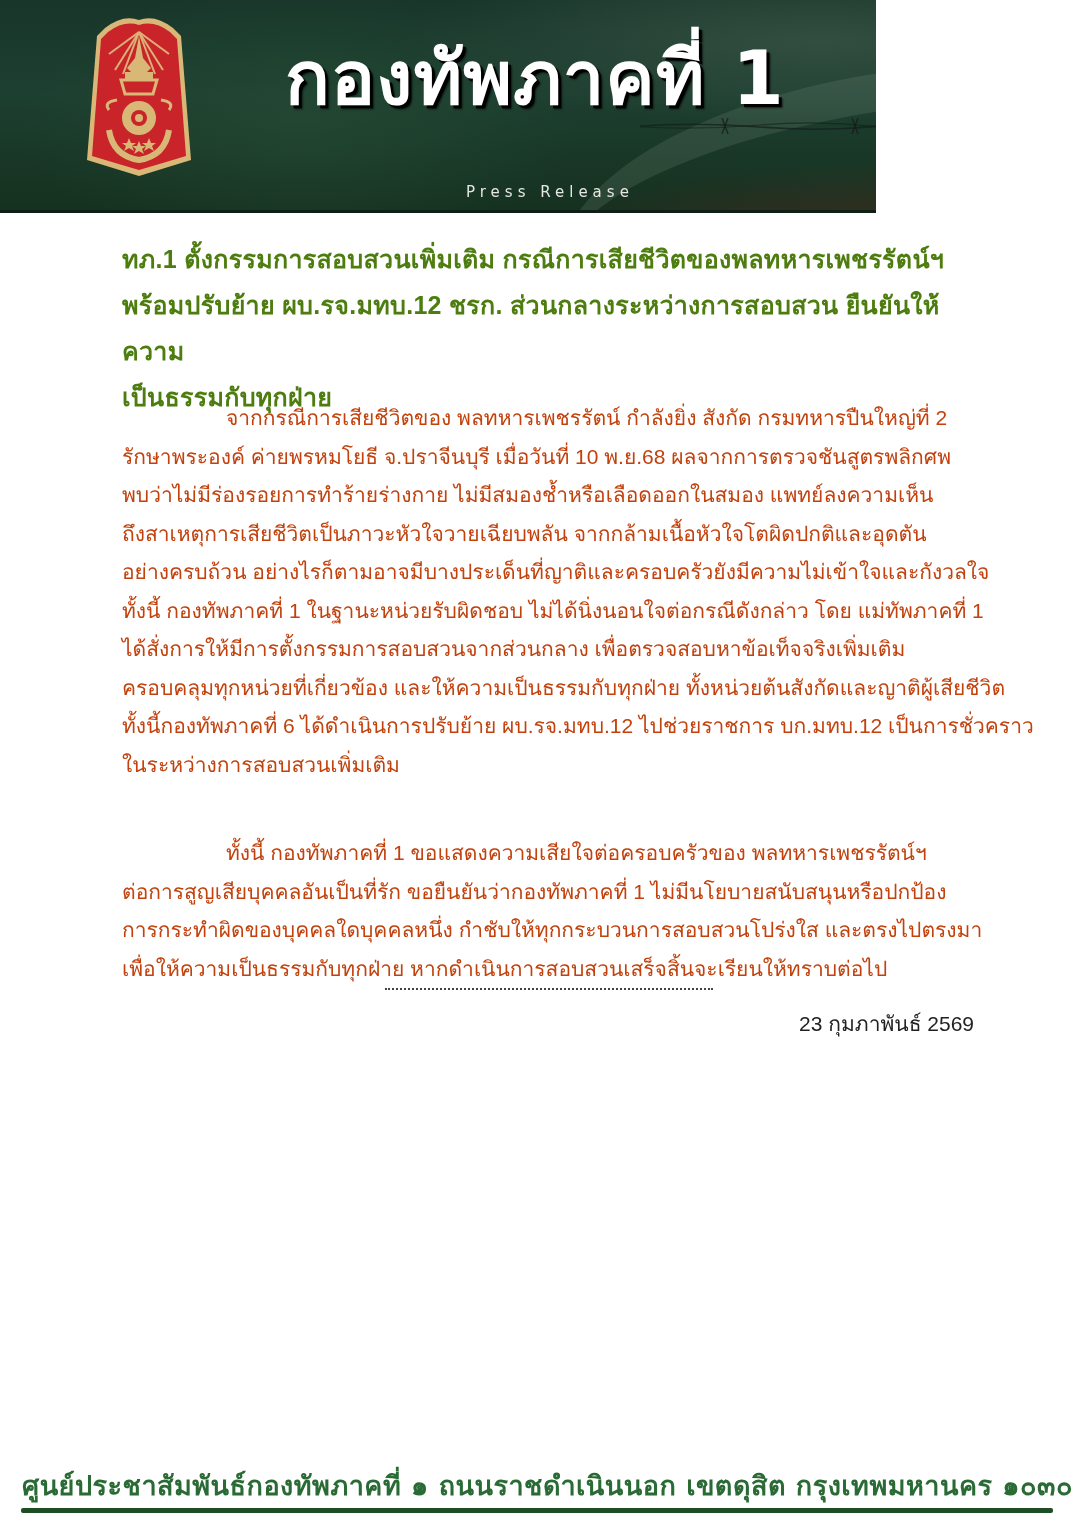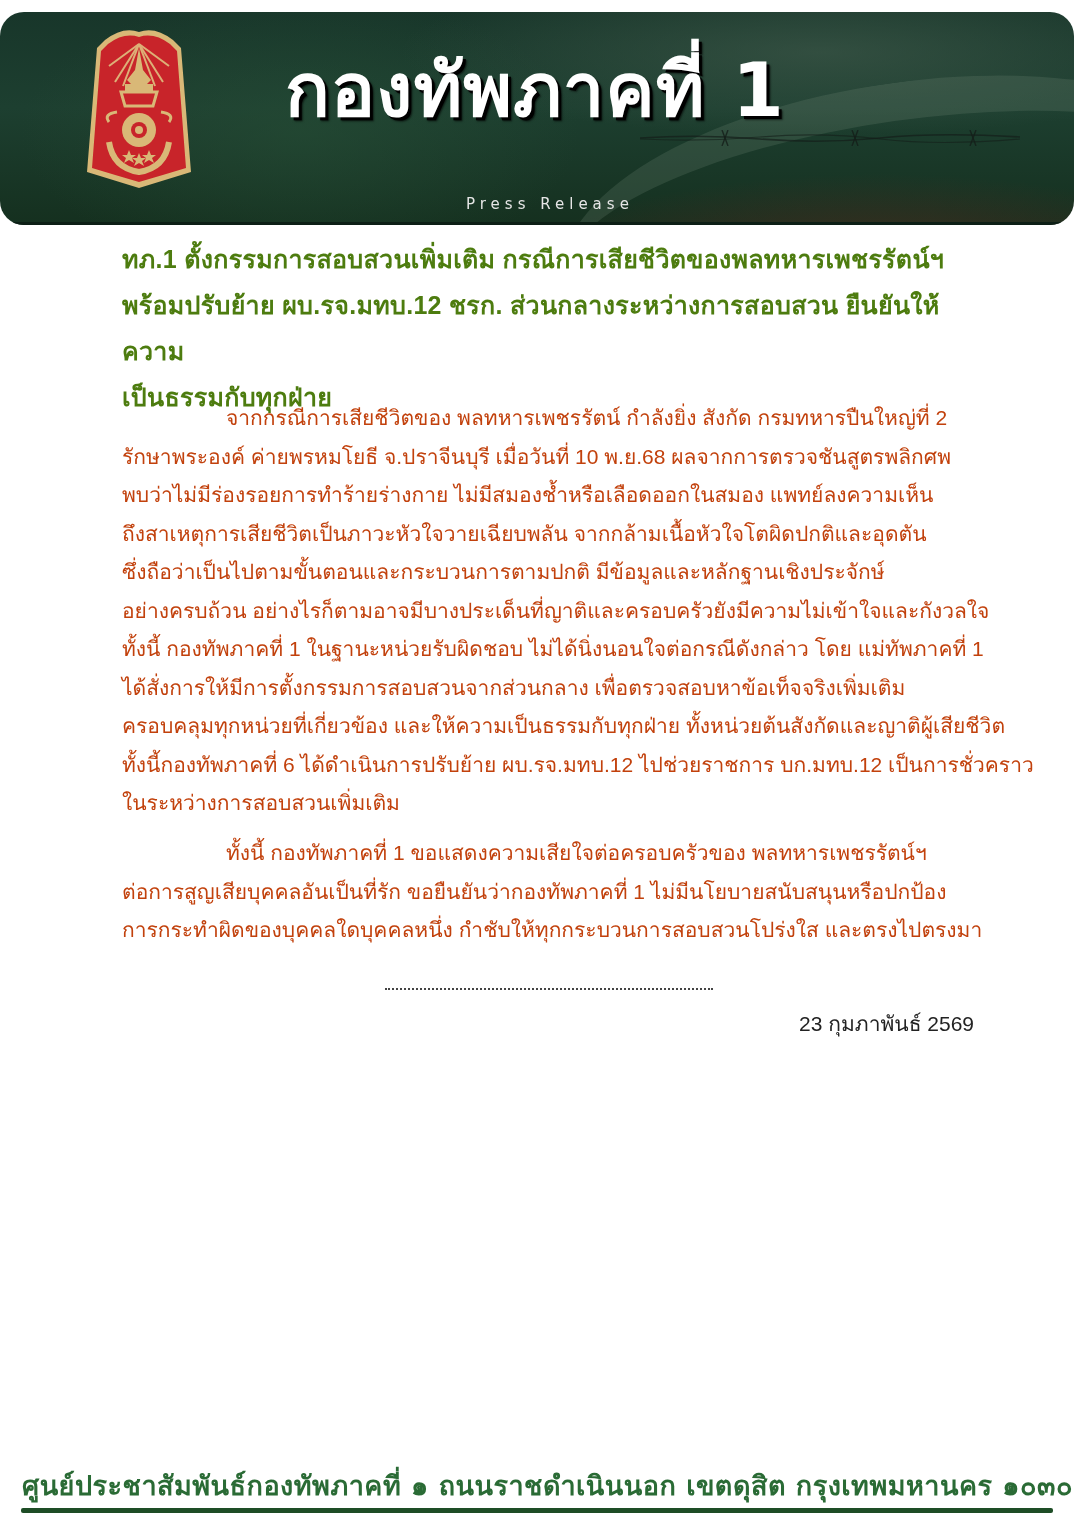--- a/index.html
+++ b/index.html
@@ -1,26 +1,25 @@
 <!DOCTYPE html>
 <html><head>
 <meta charset="utf-8">
 <style>
   html, body { margin: 0; padding: 0; background: #ffffff; }
   body { width: 1074px; height: 1525px; position: relative; overflow: hidden;
          font-family: "DejaVu Sans", "Liberation Sans", sans-serif; color: #1a1a1a; }
 
   
-  .banner { position: absolute; left: 0; top: 12px; width: 1074px; height: 213px; overflow: hidden;
+  .banner { position: absolute; left: 0; top: 0; width: 876px; height: 213px; overflow: hidden;
     background:
       radial-gradient(ellipse 520px 140px at 880px 260px, rgba(110,40,30,0.55), rgba(110,40,30,0) 70%),
       radial-gradient(ellipse 600px 120px at 820px 40px, rgba(70,95,80,0.55), rgba(70,95,80,0) 70%),
       radial-gradient(ellipse 400px 200px at 300px 120px, rgba(40,80,55,0.5), rgba(0,0,0,0) 70%),
       linear-gradient(180deg, #18362a 0%, #1d3f30 45%, #15301f 100%);
-    border-radius: 24px;
   }
   .banner::after { content: ""; position: absolute; left: 0; right: 0; bottom: 0; height: 3px; background: #0d1f16; }
   .banner-wave { position: absolute; left: 560px; top: 70px; width: 700px; height: 260px; border-radius: 50%;
     border-top: 38px solid rgba(120,140,125,0.22); transform: rotate(-8deg); }
   .barbed-wire { position: absolute; left: 640px; top: 118px; width: 380px; height: 16px; }
 
   .emblem { position: absolute; left: 83px; top: 10px; width: 112px; height: 168px; }
 
   .title-thai { position: absolute; left: 285px; top: 30px; width: 600px; text-align: left;
     font-family: "DejaVu Sans", sans-serif; font-weight: bold; font-size: 74px; line-height: 96px;
@@ -110,33 +109,33 @@
     <span style="display:block">ทภ.1 ตั้งกรรมการสอบสวนเพิ่มเติม กรณีการเสียชีวิตของพลทหารเพชรรัตน์ฯ</span>
     <span style="display:block">พร้อมปรับย้าย ผบ.รจ.มทบ.12 ชรก. ส่วนกลางระหว่างการสอบสวน ยืนยันให้ความ</span>
     <span style="display:block">เป็นธรรมกับทุกฝ่าย</span>
   </h1>
 
   <p class="para para1">
     <span class="line first">จากกรณีการเสียชีวิตของ พลทหารเพชรรัตน์ กำลังยิ่ง สังกัด กรมทหารปืนใหญ่ที่ 2</span>
     <span class="line">รักษาพระองค์ ค่ายพรหมโยธี จ.ปราจีนบุรี เมื่อวันที่ 10 พ.ย.68 ผลจากการตรวจชันสูตรพลิกศพ</span>
     <span class="line">พบว่าไม่มีร่องรอยการทำร้ายร่างกาย ไม่มีสมองช้ำหรือเลือดออกในสมอง แพทย์ลงความเห็น</span>
     <span class="line">ถึงสาเหตุการเสียชีวิตเป็นภาวะหัวใจวายเฉียบพลัน จากกล้ามเนื้อหัวใจโตผิดปกติและอุดตัน</span>
-    <span class="line">ซึ่งถือว่าเป็นไปตามขั้นตอนและกระบวนการตามปกติ มีข้อมูลและหลักฐานเชิงประจักษ์</span>
     <span class="line">อย่างครบถ้วน อย่างไรก็ตามอาจมีบางประเด็นที่ญาติและครอบครัวยังมีความไม่เข้าใจและกังวลใจ</span>
     <span class="line">ทั้งนี้ กองทัพภาคที่ 1 ในฐานะหน่วยรับผิดชอบ ไม่ได้นิ่งนอนใจต่อกรณีดังกล่าว โดย แม่ทัพภาคที่ 1</span>
     <span class="line">ได้สั่งการให้มีการตั้งกรรมการสอบสวนจากส่วนกลาง เพื่อตรวจสอบหาข้อเท็จจริงเพิ่มเติม</span>
     <span class="line">ครอบคลุมทุกหน่วยที่เกี่ยวข้อง และให้ความเป็นธรรมกับทุกฝ่าย ทั้งหน่วยต้นสังกัดและญาติผู้เสียชีวิต</span>
     <span class="line">ทั้งนี้กองทัพภาคที่ 6 ได้ดำเนินการปรับย้าย ผบ.รจ.มทบ.12 ไปช่วยราชการ บก.มทบ.12 เป็นการชั่วคราว</span>
     <span class="line">ในระหว่างการสอบสวนเพิ่มเติม</span>
   </p>
 
   <p class="para para2">
     <span class="line first">ทั้งนี้ กองทัพภาคที่ 1 ขอแสดงความเสียใจต่อครอบครัวของ พลทหารเพชรรัตน์ฯ</span>
     <span class="line">ต่อการสูญเสียบุคคลอันเป็นที่รัก ขอยืนยันว่ากองทัพภาคที่ 1 ไม่มีนโยบายสนับสนุนหรือปกป้อง</span>
     <span class="line">การกระทำผิดของบุคคลใดบุคคลหนึ่ง กำชับให้ทุกกระบวนการสอบสวนโปร่งใส และตรงไปตรงมา</span>
+    <span class="line">เพื่อให้ความเป็นธรรมกับทุกฝ่าย หากดำเนินการสอบสวนเสร็จสิ้นจะเรียนให้ทราบต่อไป</span>
   </p>
 </div>
 
 <div class="dotted-rule"></div>
 <div class="date">23 กุมภาพันธ์ 2569</div>
 
 <div class="footer-text">ศูนย์ประชาสัมพันธ์กองทัพภาคที่ ๑ ถนนราชดำเนินนอก เขตดุสิต กรุงเทพมหานคร ๑๐๓๐๐</div>
 <div class="footer-rule"></div>
 
 </body></html>

